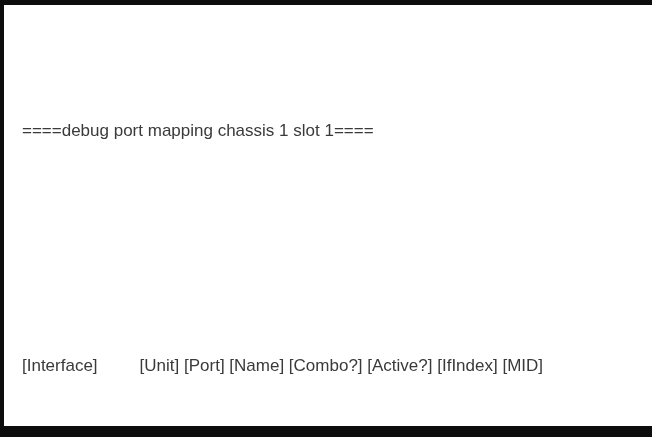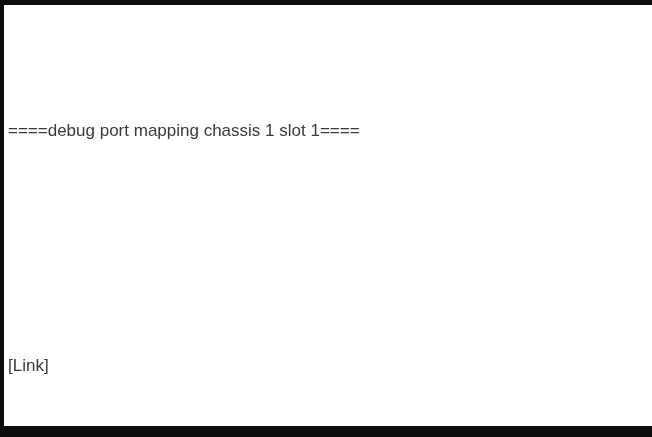--- a/index.html
+++ b/index.html
@@ -42,21 +42,21 @@
     height: 421px;
     padding: 4px 0 0 0;
     box-sizing: border-box;
     color: #3a3a3a;
     font-size: 17px;
     line-height: 27px;
     white-space: pre-wrap;
     word-break: break-word;
   }
   .line {
-    padding-left: 4px;
+    padding-left: 18px;
     min-height: 27px;
   }
   .line.blank {
     min-height: 19px;
   }
   .sp7  { display: inline-block; width: 42px; }
 </style>
 </head>
 <body>
 
@@ -67,20 +67,21 @@
   <div class="edge-bottom"></div>
 
   <div class="console">
 
     
     <div class="line">====debug port mapping chassis 1 slot 1====</div>
 
     <div class="line blank"></div>
 
     
+    <div class="line"><span>[Interface]</span><span class="sp7"></span><span>[Unit] [Port] [Name] [Combo?] [Active?] [IfIndex] [MID]</span></div>
     <div class="line">[Link]</div>
 
     
 
     
     
     
 
     
 

